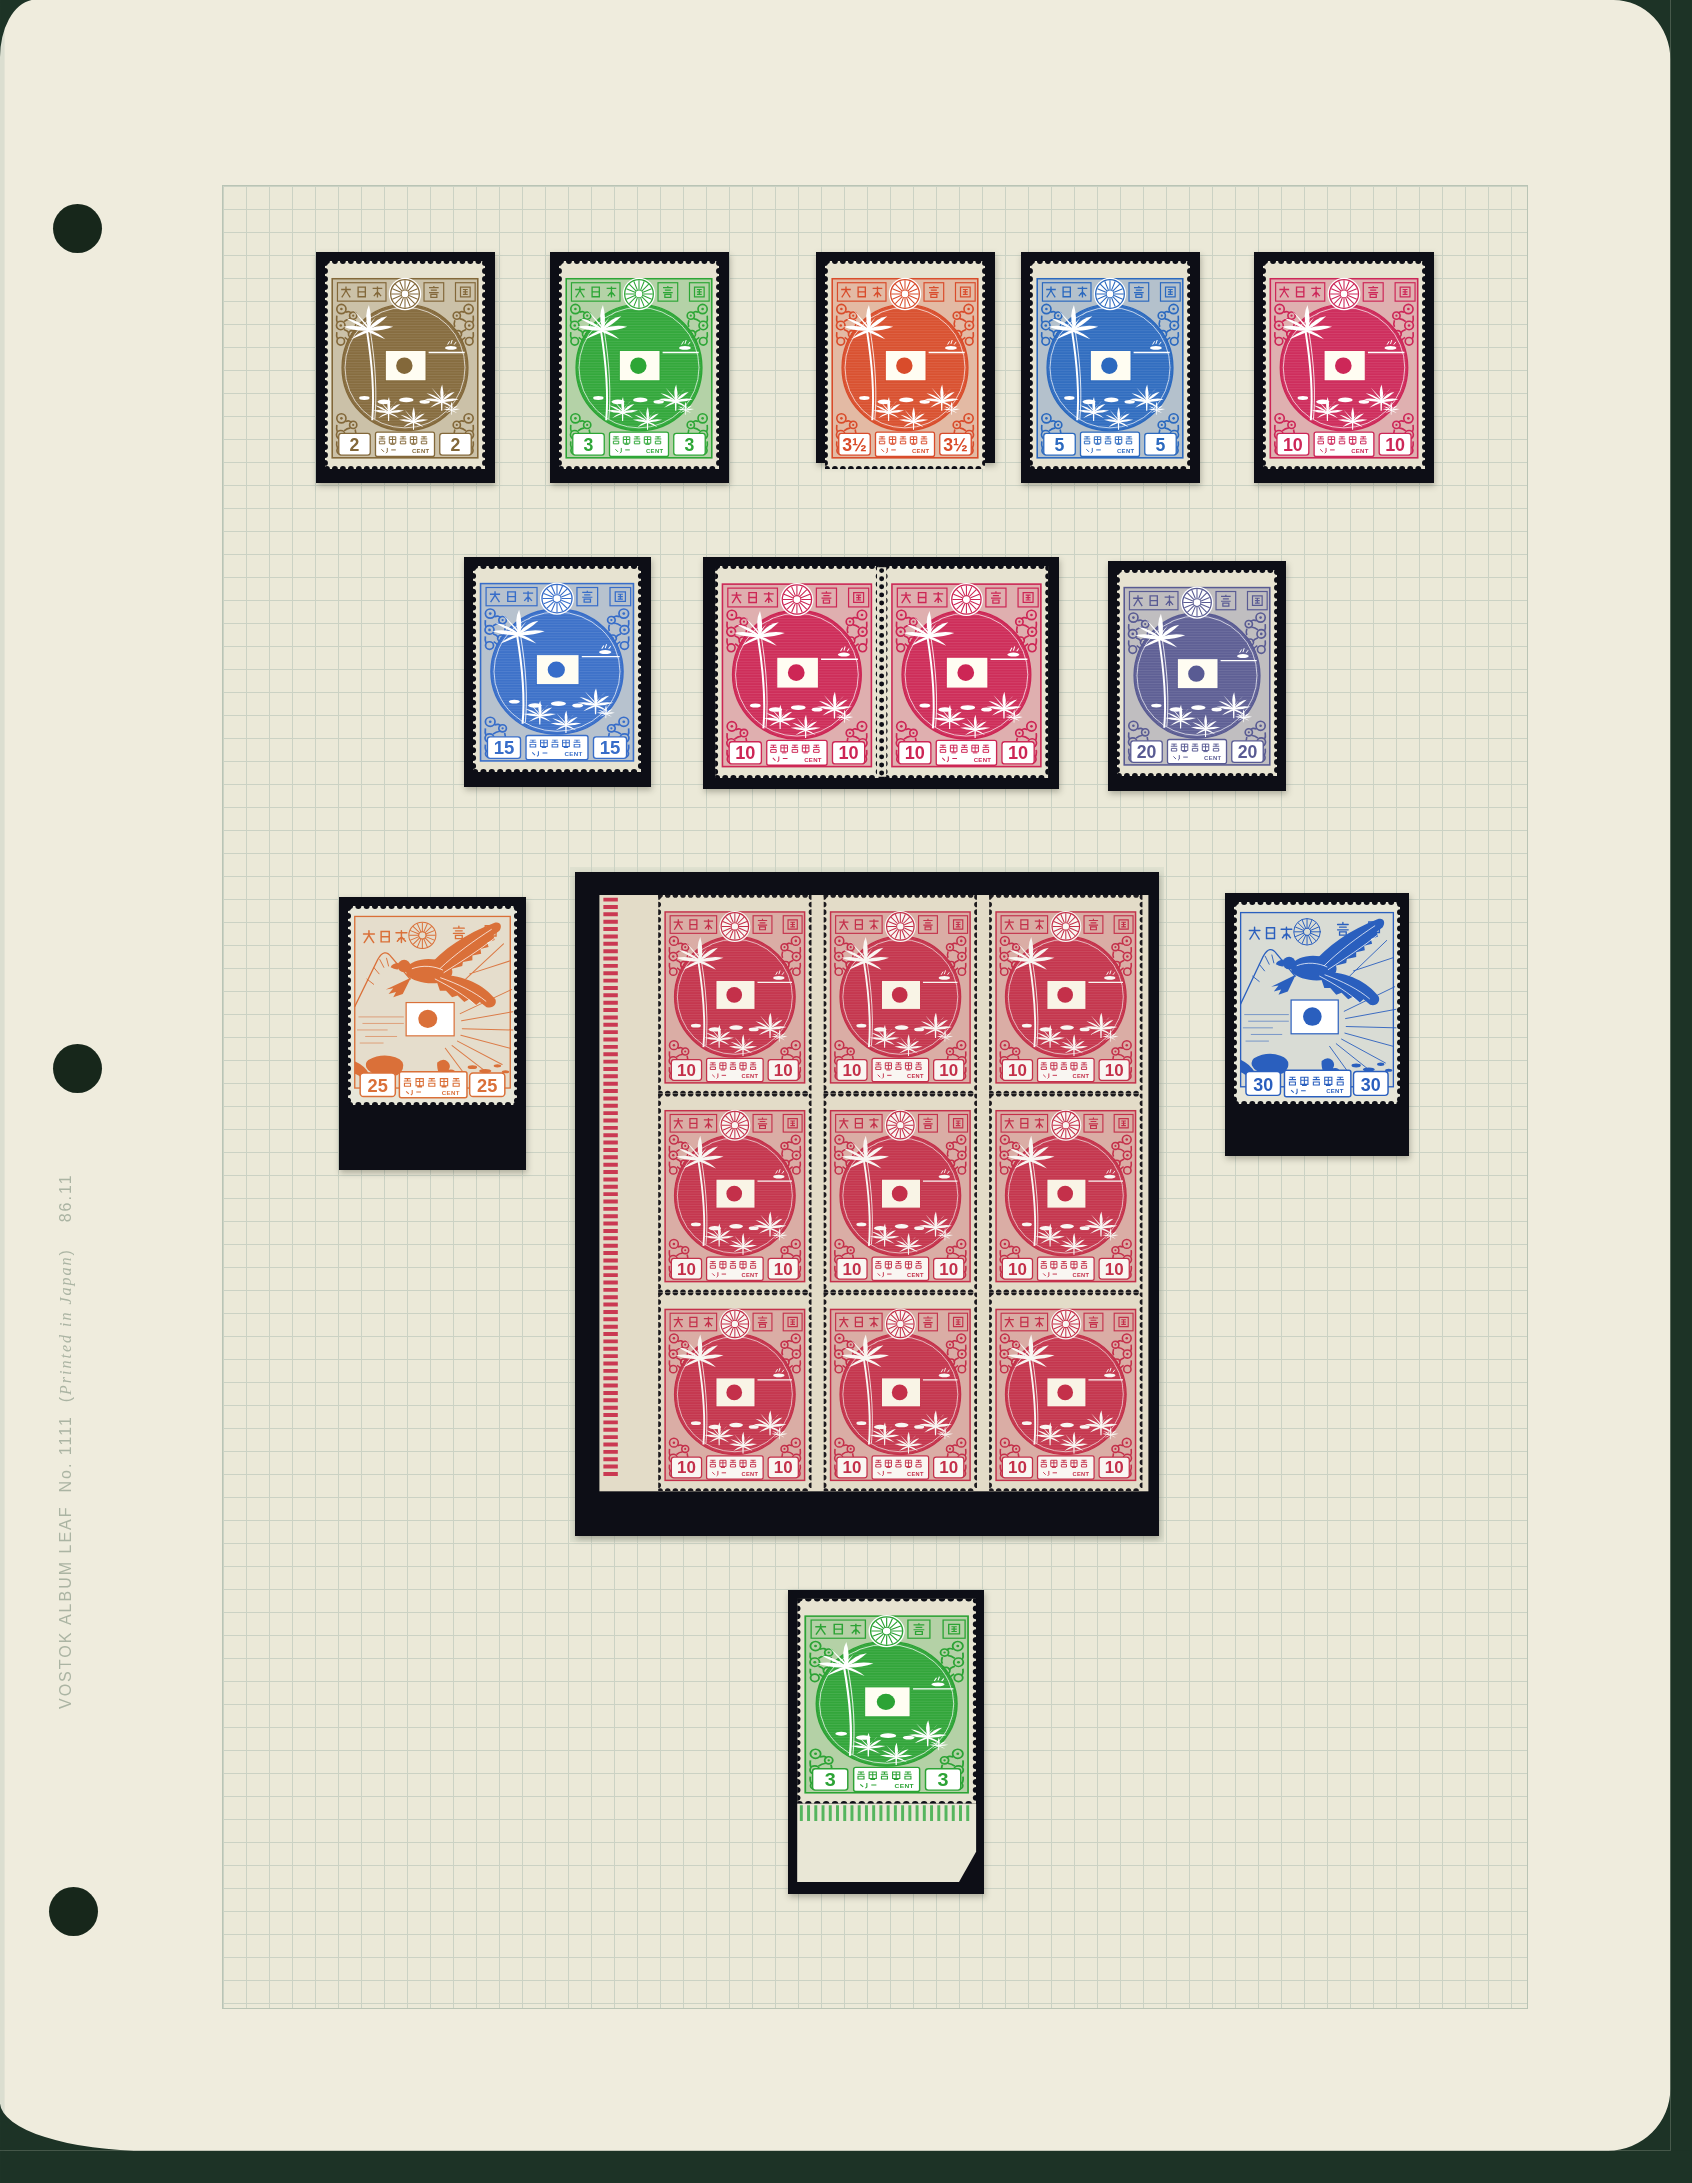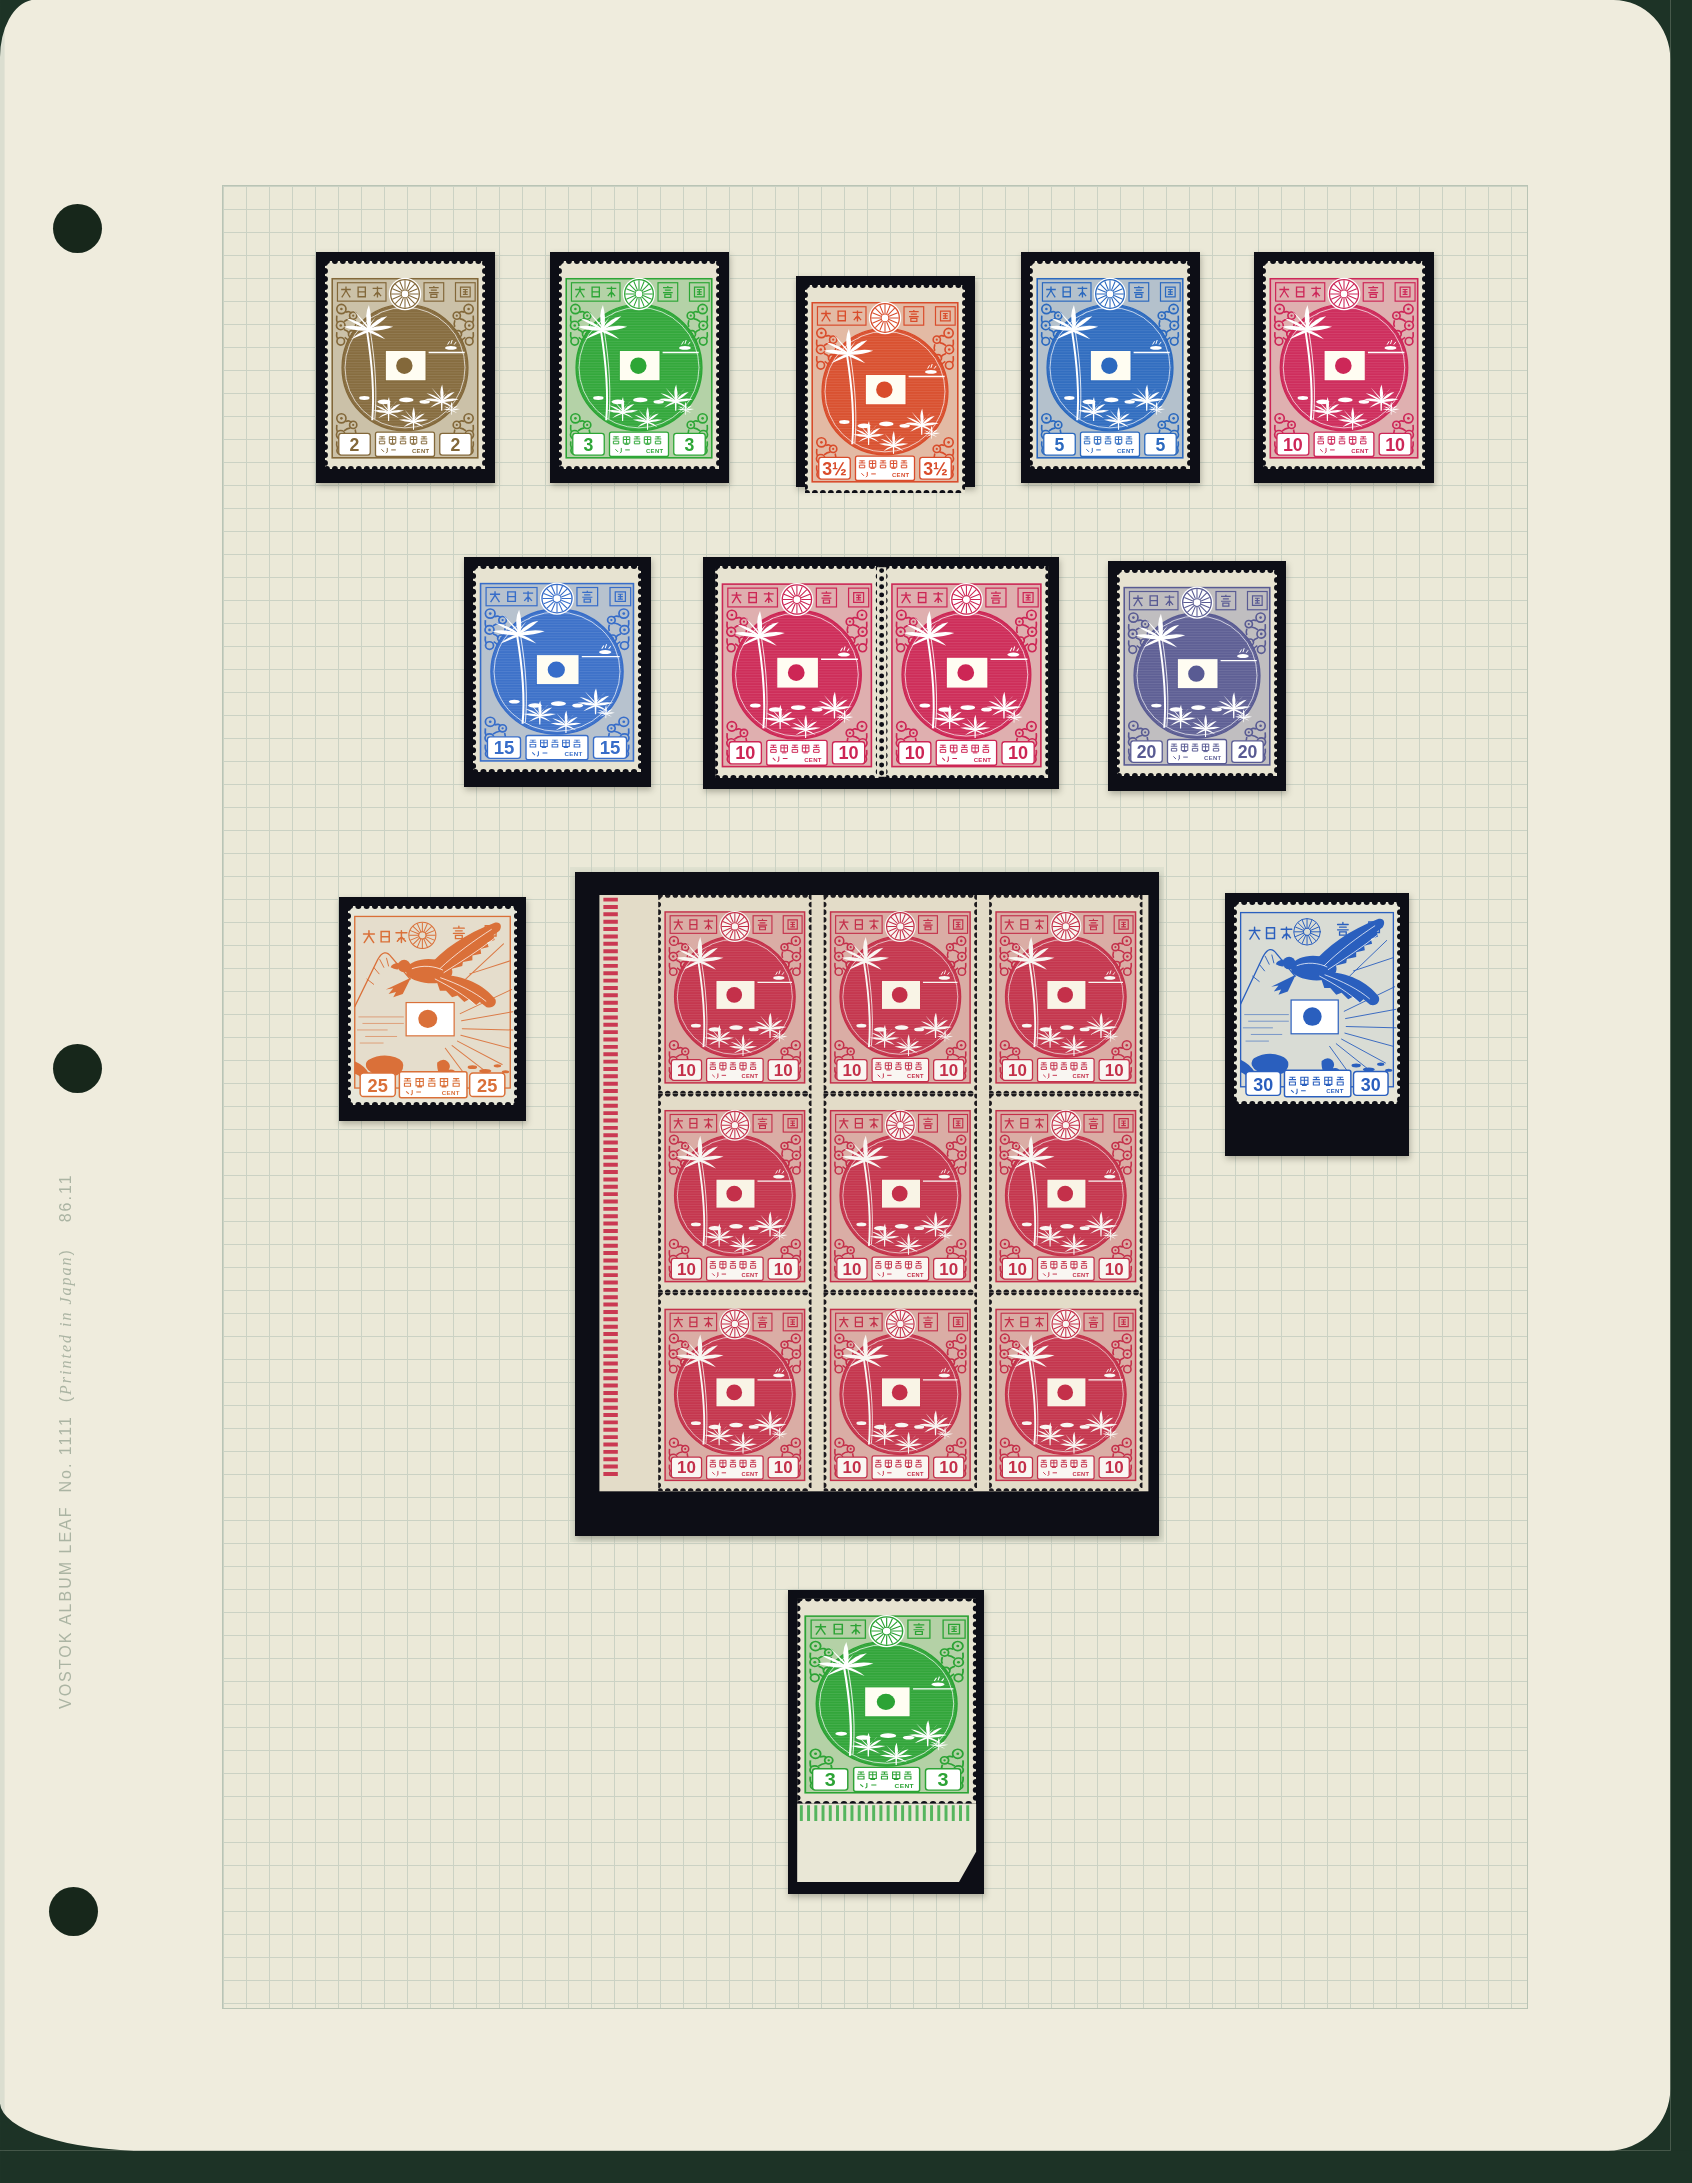--- a/index.html
+++ b/index.html
@@ -312,21 +312,21 @@
 </div>
 
 <div class="mount" style="left:550px;top:252px;width:179px;height:231px;">
   <svg viewBox="0 0 244 316" preserveAspectRatio="none" width="160" height="208" style="left:9.2px;top:9.2px;color:#2da636;">
     <use href="#palm"></use>
     <text x="45" y="289" class="num">3</text>
     <text x="199" y="289" class="num">3</text>
   </svg>
 </div>
 
-<div class="mount" style="left:796px;top:252px;width:179px;height:211px;margin-top:24px;">
+<div class="mount" style="left:816px;top:252px;width:179px;height:211px;">
   <svg viewBox="0 0 244 316" preserveAspectRatio="none" width="160" height="208" style="left:9.2px;top:9.2px;color:#d94c2b;">
     <use href="#palm"></use>
     <text x="45" y="289" class="num">3½</text>
     <text x="199" y="289" class="num">3½</text>
   </svg>
 </div>
 
 <div class="mount" style="left:1021px;top:252px;width:179px;height:231px;">
   <svg viewBox="0 0 244 316" preserveAspectRatio="none" width="160" height="208" style="left:9.2px;top:9.2px;color:#2b69bf;">
     <use href="#palm"></use>
@@ -359,21 +359,21 @@
 </div>
 
 <div class="mount" style="left:1108px;top:561px;width:178px;height:230px;text-align:right;">
   <svg viewBox="0 0 244 316" preserveAspectRatio="none" width="160" height="206" style="left:8.5px;top:8.5px;color:#595b93;">
     <use href="#palm"></use>
     <text x="45" y="289" class="num">20</text>
     <text x="199" y="289" class="num">20</text>
   </svg>
 </div>
 
-<div class="mount" style="left:339px;top:897px;width:187px;height:224px;">
+<div class="mount" style="left:339px;top:897px;width:187px;height:273px;">
   <svg viewBox="0 0 250 305" preserveAspectRatio="none" width="169" height="199" style="left:9.2px;top:8.5px;color:#da7039;">
     <use href="#eagle"></use>
     <text x="44" y="285" class="num">25</text>
     <text x="206" y="285" class="num">25</text>
   </svg>
 </div>
 
 <div class="sleeve" style="left:570px;top:867px;width:594px;height:675px;"></div>
 <div class="mount" style="left:575px;top:872px;width:584px;height:664px;">
   <svg viewBox="0 0 888 1010" width="584" height="664" style="left:0;top:0;color:#c52647;">

